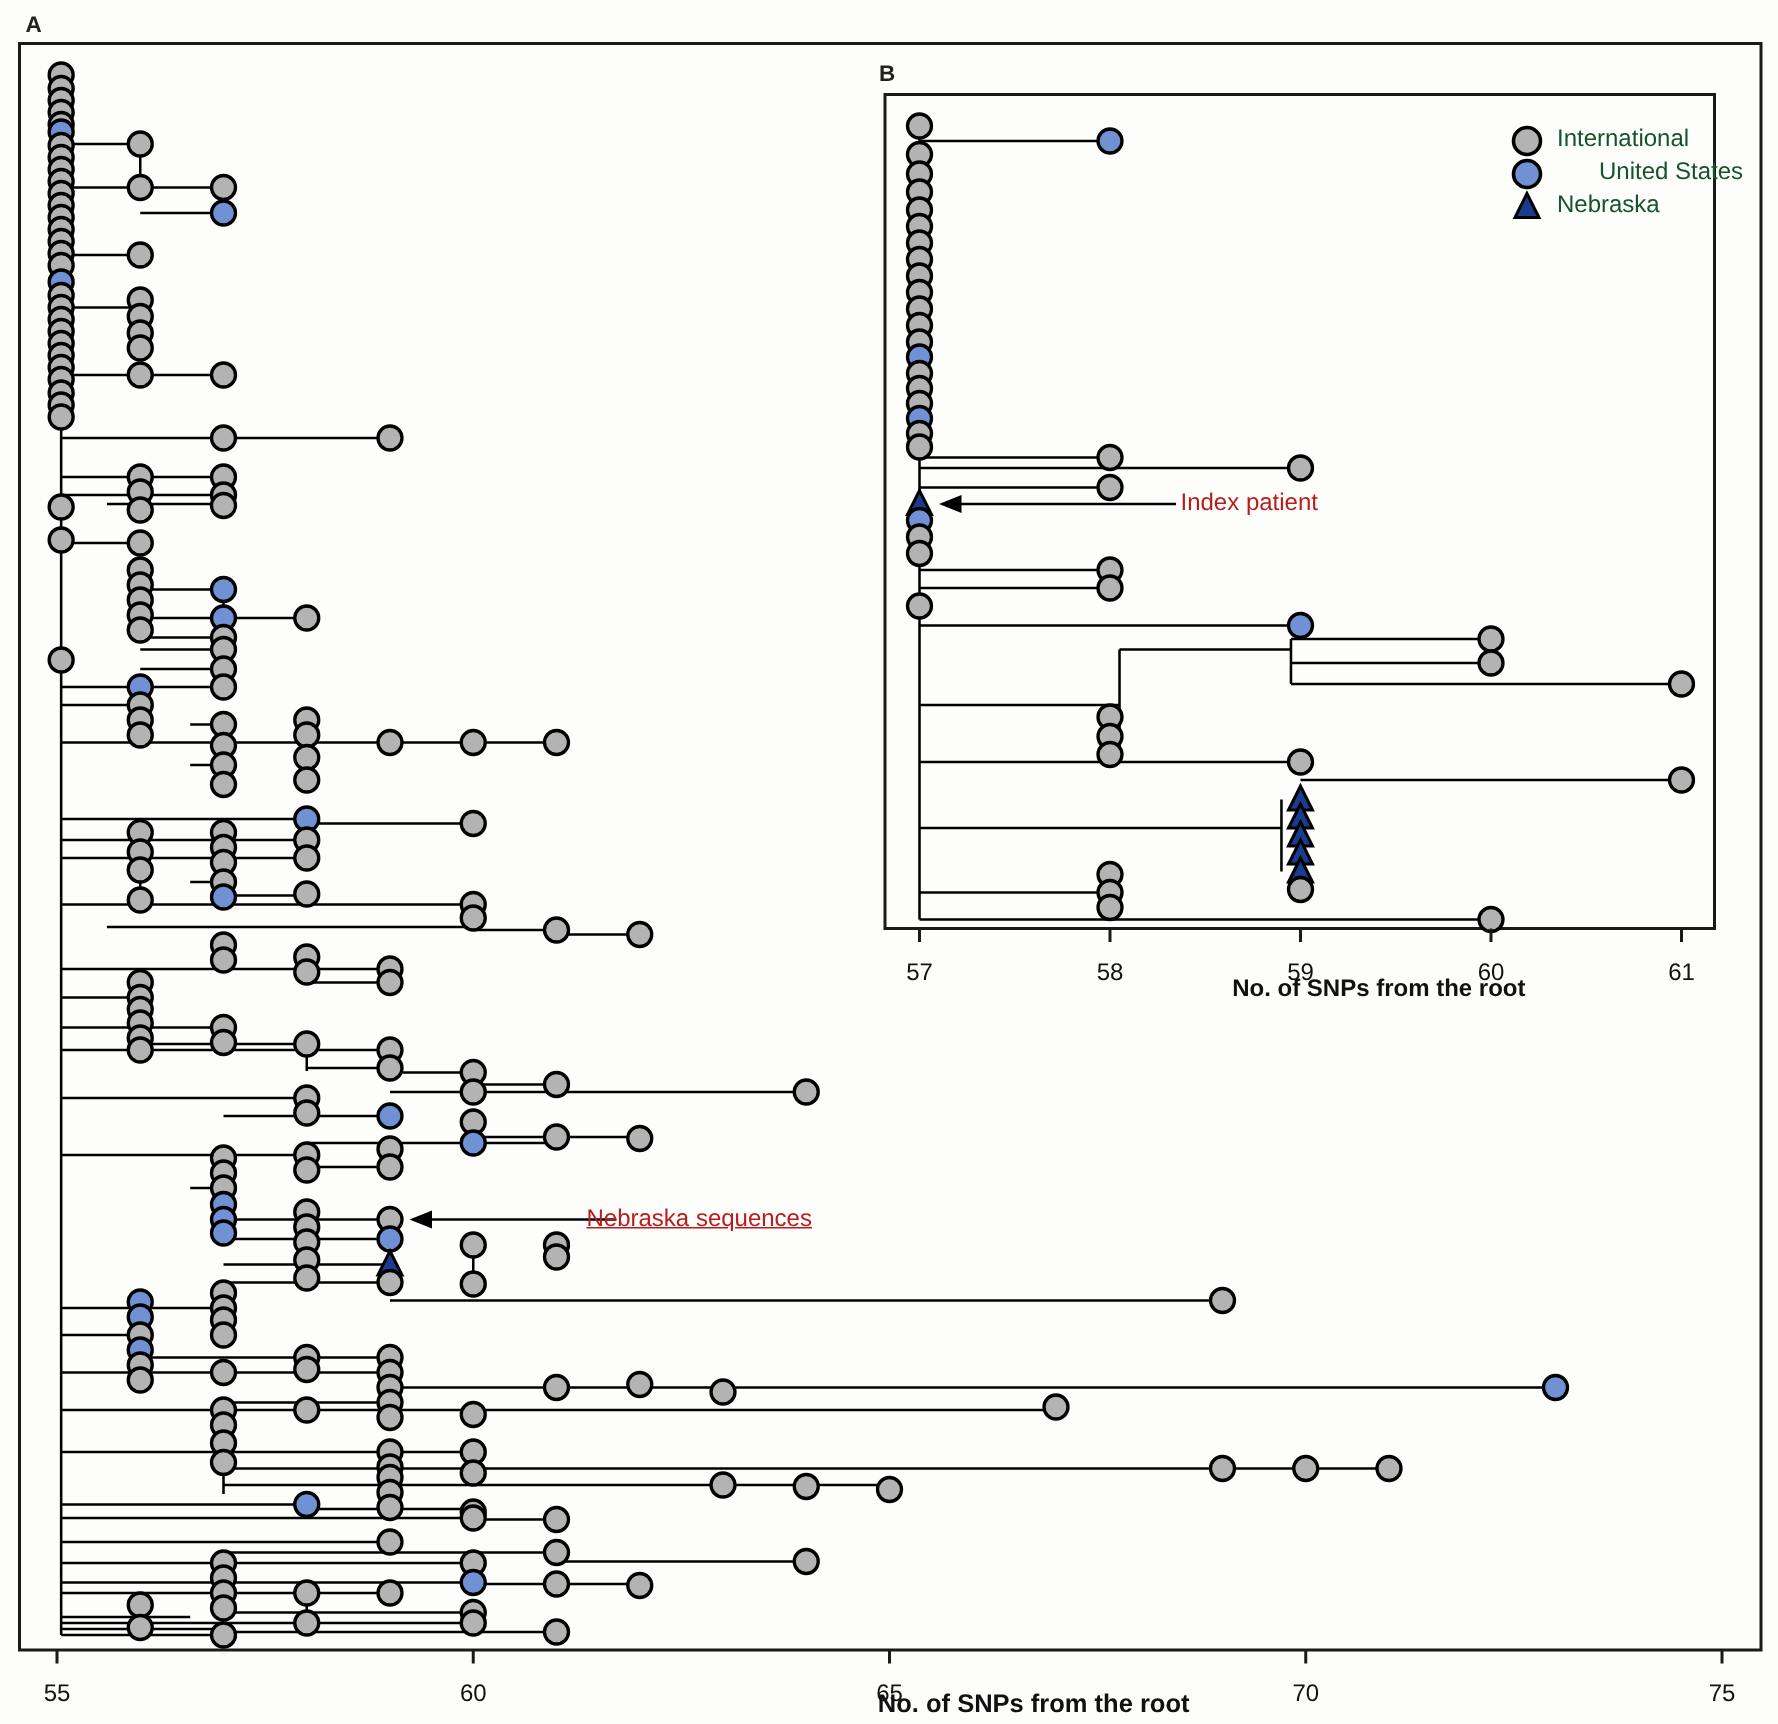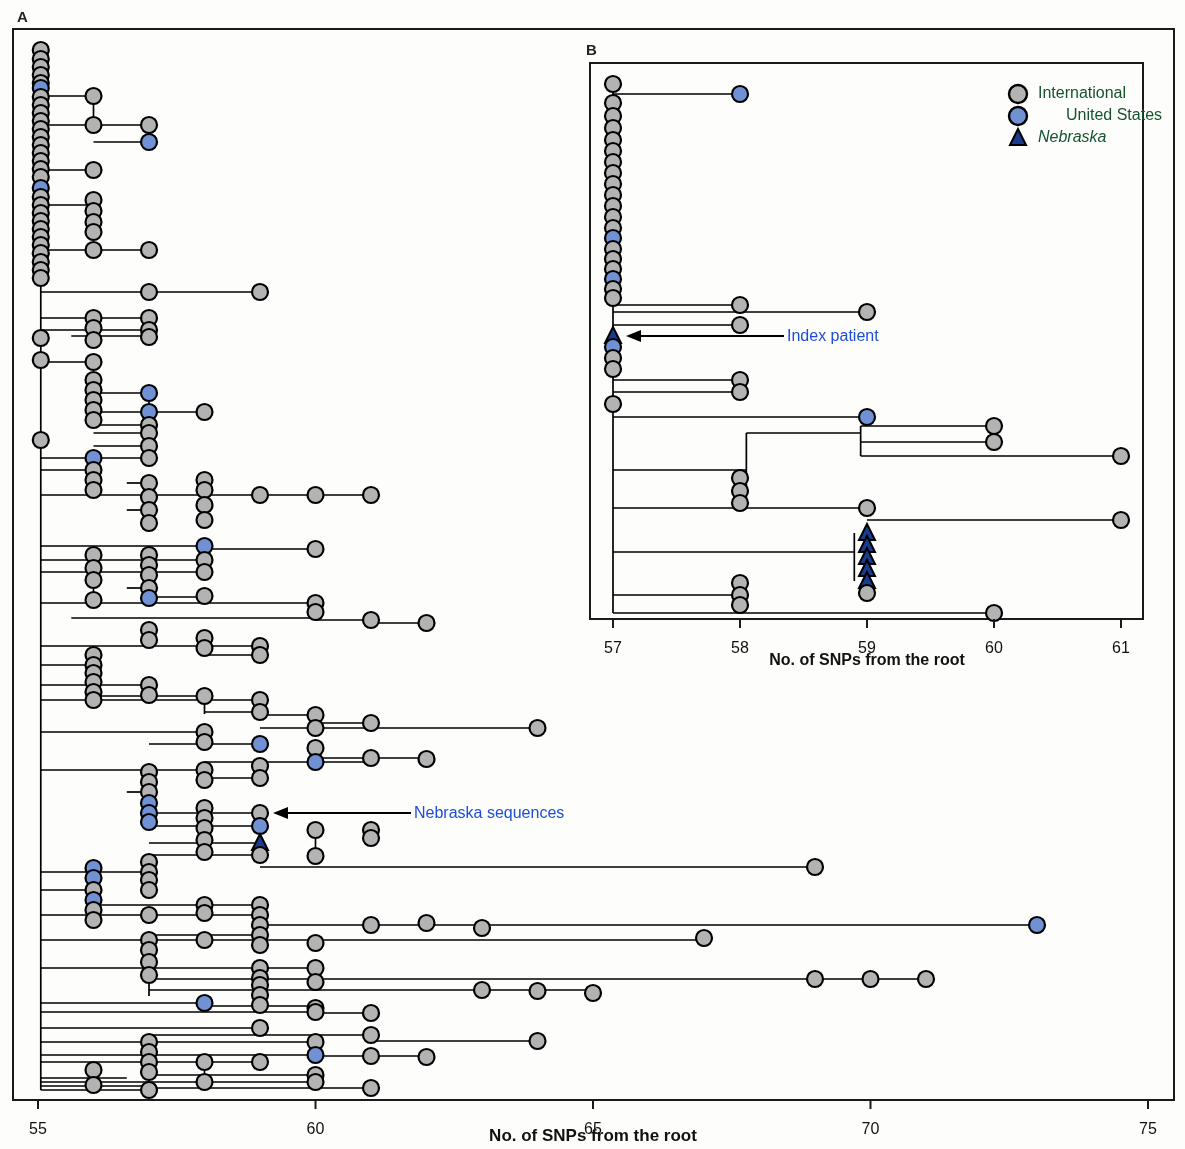--- a/index.html
+++ b/index.html
@@ -1,23 +1,23 @@
 <!DOCTYPE html>
 <html><head>
 <meta charset="utf-8">
 <style>
   html,body{margin:0;padding:0;background:#fdfdfb;}
   #fig{position:relative;width:1185px;height:1149px;background:#fdfdfb;
        font-family:"Liberation Sans","DejaVu Sans",sans-serif;color:#1a1a1a;overflow:hidden;}
   #treesvg{position:absolute;left:0;top:0;}
   .panel-label{position:absolute;font-size:15px;font-weight:600;color:#222;}
-  .axis-title{position:absolute;font-size:17px;font-weight:600;text-align:center;color:#111;}
+  .axis-title{position:absolute;font-size:17px;font-weight:600;text-align:right;color:#111;}
   .tick-label{font-size:16px;fill:#111;font-family:"Liberation Sans","DejaVu Sans",sans-serif;}
   .legend-label{position:absolute;font-size:16px;color:#14532d;white-space:nowrap;}
-  .annot{position:absolute;font-size:16px;color:#1d4ed8;white-space:nowrap;transform:translateY(-50%);}
+  .annot{position:absolute;font-size:16px;color:#b91c1c;white-space:nowrap;transform:translateY(-50%);}
 </style>
 </head>
 <body>
 
 <div id="fig">
   <svg id="treesvg" width="1185" height="1149">
       <rect x="13" y="29" width="1161" height="1071" fill="#fdfdfb" stroke="#1a1a1a" stroke-width="2"></rect>
       <line x1="40.77499999999984" y1="48" x2="40.77499999999984" y2="1090" stroke="#000000" stroke-width="1.7"></line>
       <line x1="93.5" y1="92" x2="93.5" y2="130" stroke="#000000" stroke-width="1.7"></line>
       <line x1="93.5" y1="196" x2="93.5" y2="236" stroke="#000000" stroke-width="1.7"></line>
@@ -464,17 +464,17 @@
     </svg>
 
   <div class="panel-label" style="left:17px;top:8px;">A</div>
   <div class="panel-label" style="left:586px;top:41px;">B</div>
 
   <div class="axis-title" style="left:393px;top:1126px;width:400px;">No. of SNPs from the root</div>
   <div class="axis-title" style="left:717px;top:651px;width:300px;font-size:16px;">No. of SNPs from the root</div>
 
   <div class="legend-label" id="leg0" style="left: 1038px; top: 84px;">International</div>
   <div class="legend-label" id="leg1" style="left: 1038px; top: 106px; margin-left: 28px;">United States</div>
-  <div class="legend-label" id="leg2" style="left: 1038px; top: 128px; font-style: italic;">Nebraska</div>
+  <div class="legend-label" id="leg2" style="left: 1038px; top: 128px;">Nebraska</div>
 
   <div class="annot" id="annot-index" style="left: 787px; top: 336px;">Index patient</div>
-  <div class="annot" id="annot-neb" style="left: 414px; top: 813px;">Nebraska sequences</div>
+  <div class="annot" id="annot-neb" style="left: 391px; top: 813px; text-decoration: underline;">Nebraska sequences</div>
 </div>
 
 </body></html>

